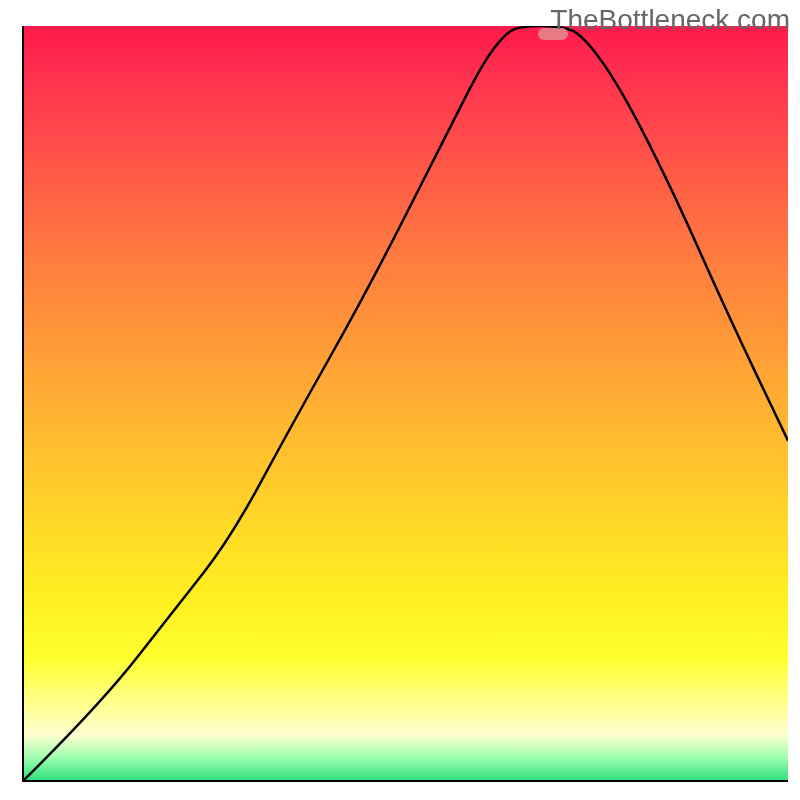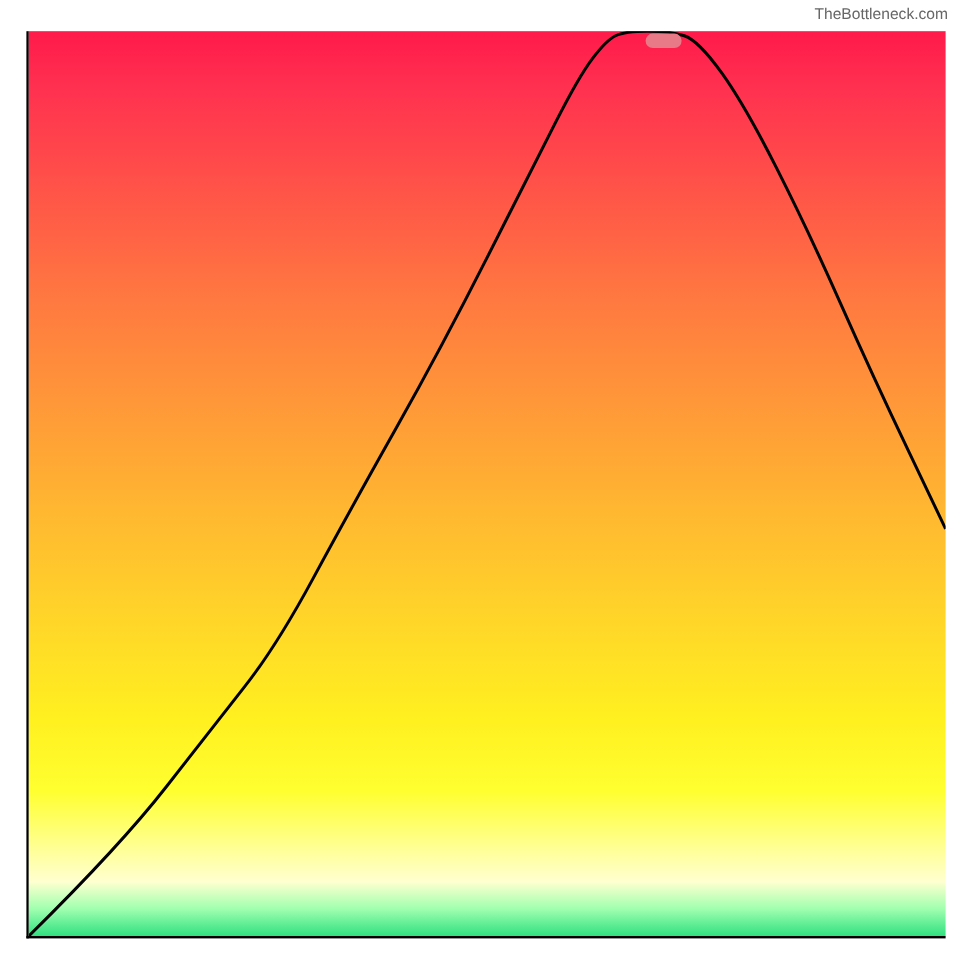--- a/index.html
+++ b/index.html
@@ -8,21 +8,21 @@
     height: 800px;
     background: #ffffff;
     font-family: Arial, sans-serif;
     position: relative;
     overflow: hidden;
   }
   .watermark {
     position: absolute;
     top: 4px;
     right: 10px;
-    font-size: 13px;
+    font-size: 28px;
     color: #666;
     z-index: 10;
   }
   .chart-container {
     position: absolute;
     left: 22px;
     top: 26px;
     width: 766px;
     height: 756px;
     border-left: 2.5px solid #000;

